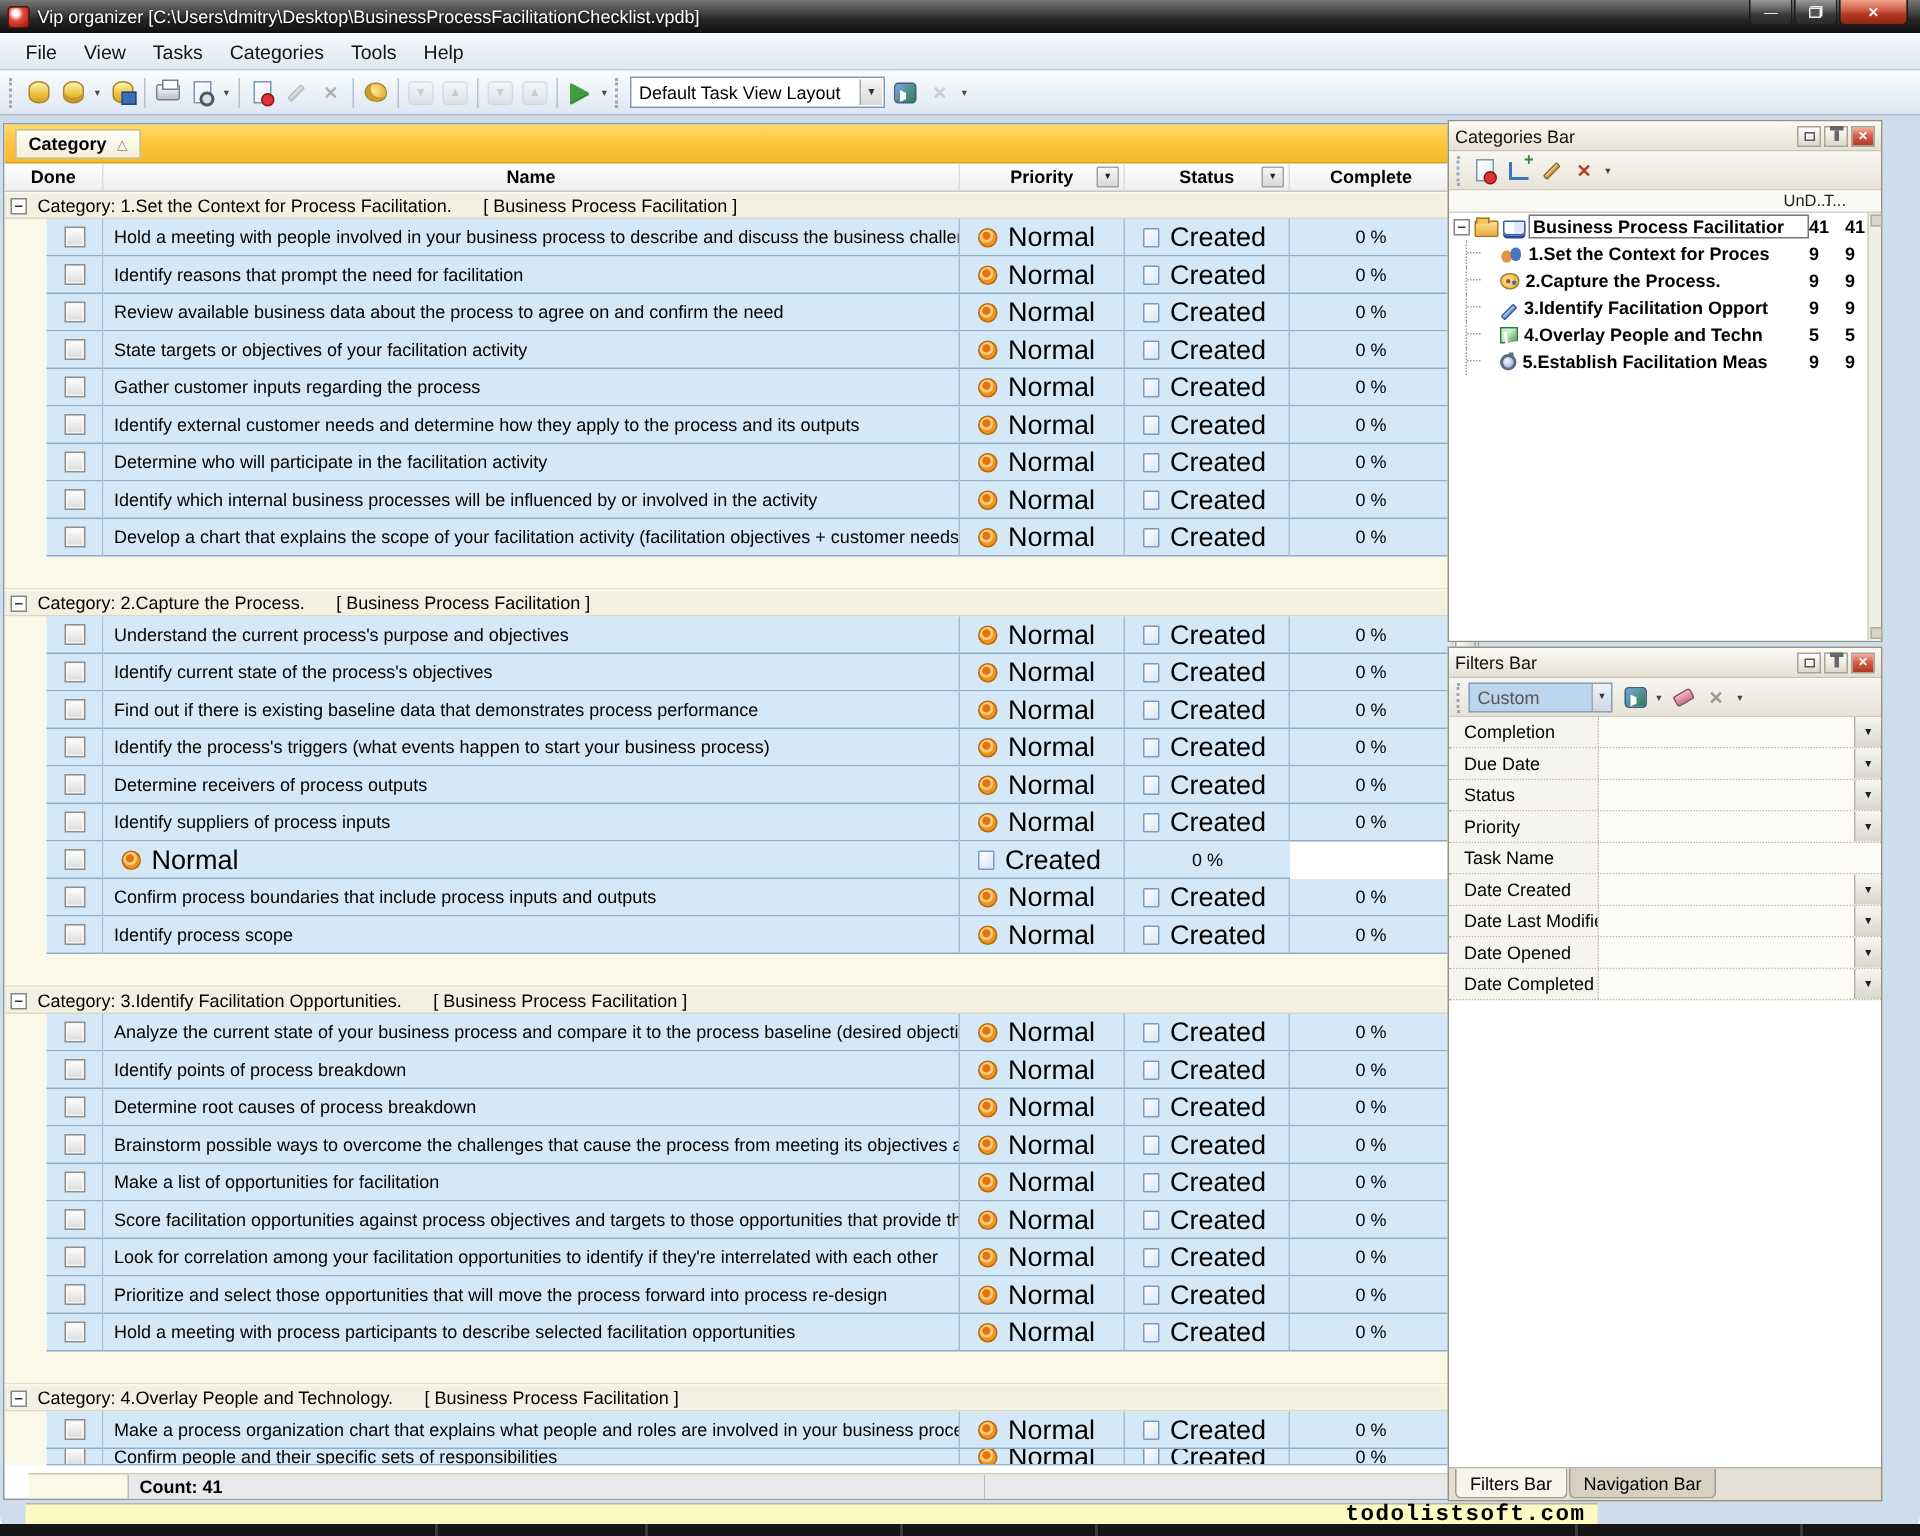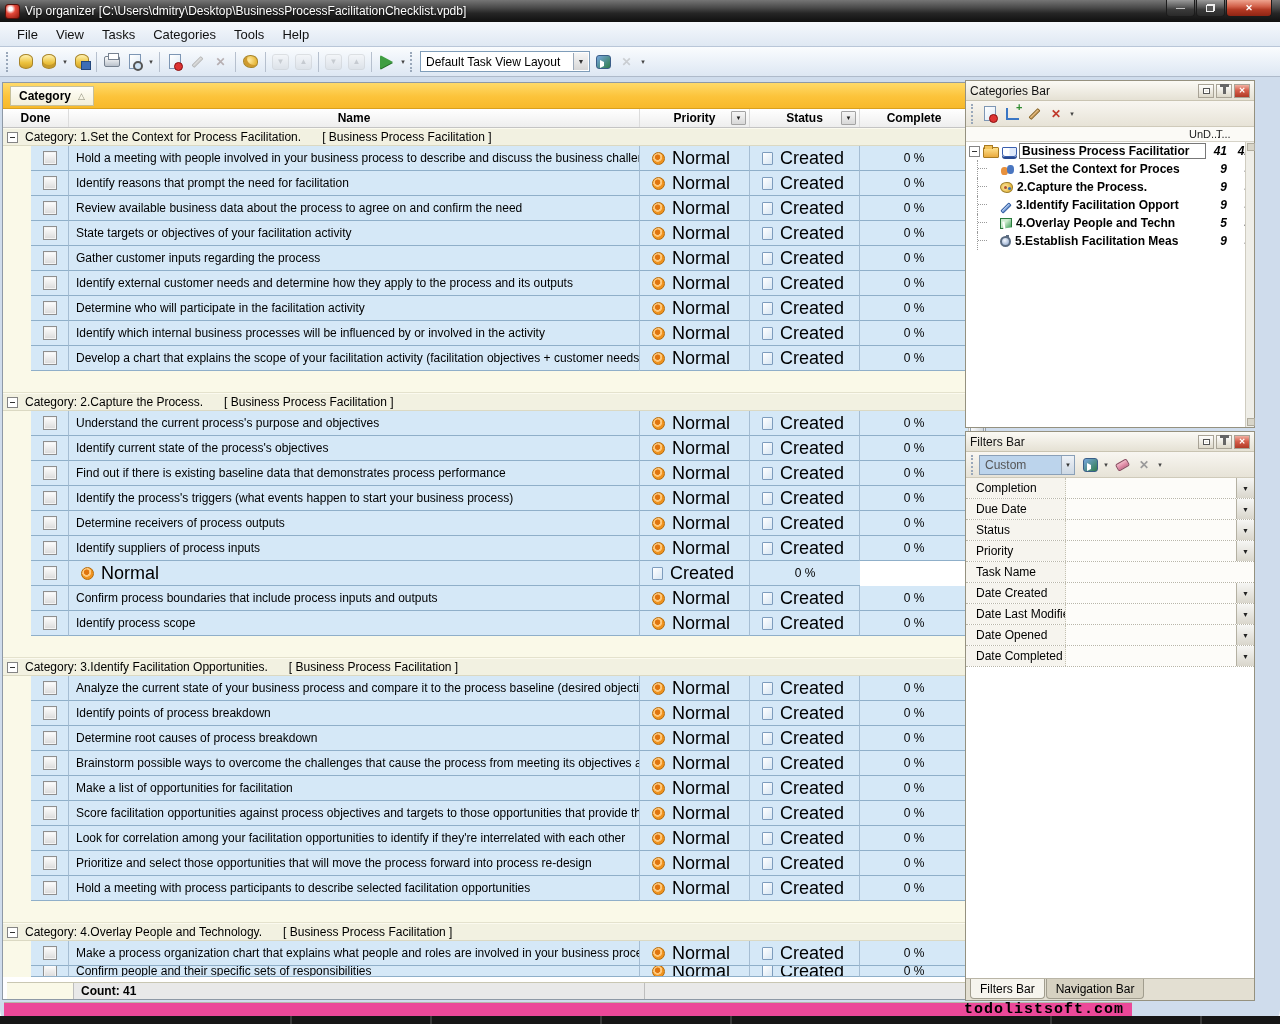--- a/index.html
+++ b/index.html
@@ -88,21 +88,21 @@
   .c-comp { border-right:none; justify-content:center; font-size:12px; }
   .c-done { justify-content:center; }
   .checkbox { width:14px; height:14px; background:linear-gradient(#ffffff,#dadada); border:1px solid #8f8f8f; box-shadow:inset 0 0 0 1px #f4f4f4; }
   .c-name { font-size:12px; padding-left:7px; white-space:nowrap; }
   .c-prio,.c-status { gap:7px; padding-left:12px; font-size:18px; }
   .prio-ball { width:13px; height:13px; border-radius:50%; flex:none;
     background:radial-gradient(circle at 42% 38%, #e0750f 0 26%, #ffc97d 32% 46%, #ef9320 52% 100%);
     border:1px solid #b86a05; }
   .page-ico { width:11px; height:13px; background:linear-gradient(135deg,#ffffff,#d7e6f3); border:1px solid #7d9cbd; border-radius:1px; flex:none; }
   .spacer-row { height:22px; background:#faf9e8; border-bottom:1px solid #e4e2cd; }
-  .count-row { position:absolute; left:4px; bottom:0; width:984px; height:17px; background:#faf9e8; display:flex; border-top:1px solid #c9c7b2; }
+  .count-row { position:absolute; left:16px; bottom:0; width:984px; height:17px; background:#faf9e8; display:flex; border-top:1px solid #c9c7b2; }
   .count-cell { margin-left:66px; width:899px; background:#e9e9e9; border-left:1px solid #bdbdbd;
     display:flex; align-items:center; padding-left:7px; font-size:12px; font-weight:bold;
     background-image:linear-gradient(90deg,#e9e9e9 570px,#bdbdbd 570px,#bdbdbd 571px,#e9e9e9 571px); }
   
   .vscroll { position:absolute; right:0; top:0; width:17px; height:899px; background:linear-gradient(90deg,#f5f5f5,#e7e7e7); border-left:1px solid #c2c2c2; }
   .vs-arrow { height:17px; display:grid; place-items:center; font-size:7px; color:#4d6b8d;
     background:linear-gradient(#fdfdfd,#d8dee6); border:1px solid #aab4c0; border-radius:2px; }
   .vs-arrow.down { position:absolute; bottom:0; left:0; right:0; }
   .vs-thumb { position:absolute; left:1px; right:1px; top:18px; height:770px; border:1px solid #93a0ae; border-radius:2px;
     background:linear-gradient(90deg,#fafbfc,#cfd6de); }
@@ -134,21 +134,21 @@
   
   .tree-colhdr { height:15px; background:#fbfaf6; border-bottom:1px solid #d6d3c8; display:flex; align-items:center;
     justify-content:flex-end; font-size:11px; color:#222; padding-right:11px; }
   .tree-colhdr span { width:27px; text-align:left; }
   .tree-body { position:relative; height:285px; background:#fff; }
   .tree-row { height:18px; display:flex; align-items:center; font-size:12px; font-weight:bold; padding-left:3px; }
   .tree-indent { width:20px; height:100%; border-left:1px dotted #9a9a9a; margin-left:8px; position:relative; flex:none; }
   .tree-indent::after { content:''; position:absolute; top:8px; left:0; width:9px; border-top:1px dotted #9a9a9a; }
   .tree-label { white-space:nowrap; overflow:hidden; flex:1; margin-left:4px; }
   .tree-row.root .tree-label { border:1px solid #777; padding:0 2px; margin-left:2px; }
-  .tnum { width:24px; text-align:right; flex:none; padding-right:3px;font-style:italic; }
+  .tnum { width:24px; flex:none; padding-right:3px; }
   .tico { width:15px; height:13px; position:relative; flex:none; margin-left:3px; }
   .tico-folder { width:16px; height:11px; background:linear-gradient(#ffe18c,#e9aa3e); border:1px solid #a87a20; border-radius:1px; margin-top:2px; }
   .tico-folder::before { content:''; position:absolute; left:0; top:-3px; width:7px; height:3px; background:#f3c35a; border:1px solid #a87a20; border-bottom:none; }
   .tico-book { width:15px; height:10px; margin-top:2px; background:linear-gradient(90deg,#ffffff 47%,#dfe9fa 53%); border:1px solid #3a5fae; border-radius:1px 1px 3px 3px; box-shadow:0 2px 0 #2a4a90; }
   .tico-people::before { content:''; position:absolute; left:1px; top:4px; width:7px; height:8px; border-radius:45%; background:#e8913d; }
   .tico-people::after { content:''; position:absolute; left:7px; top:2px; width:7px; height:9px; border-radius:45%; background:#4a76c0; }
   .tico-palette { width:13px; height:11px; margin-top:1px; border-radius:50% 45% 50% 55%; background:radial-gradient(circle at 40% 45%, #ffeaa8, #e2b33a 75%); border:1px solid #a0802a; }
   .tico-palette::after { content:''; position:absolute; left:3px; top:3px; width:3px; height:3px; border-radius:50%; background:#b05030; box-shadow:4px 1px 0 #3a70b0; }
   .tico-dart { width:12px; height:4px; background:linear-gradient(#cfe0f8,#4a7fd0); border:1px solid #2e5aa0; transform:rotate(-45deg); margin-top:5px; border-radius:1px; }
   .tico-chart { width:12px; height:11px; margin-top:1px; background:linear-gradient(135deg,#cdeccf 40%,#3f9e57); border:1px solid #2a7a3c; }
@@ -167,21 +167,21 @@
   .fvalue { flex:1; background:#fdfcf9; }
   .fdd { width:18px; background:linear-gradient(#f6f6f4,#d9d6cc); border-left:1px solid #b4b0a2; display:grid; place-items:center; font-size:7px; color:#222; }
   .filters-filler { height:297px; background:#fff; }
   .panel-tabs { position:absolute; left:0; right:0; bottom:0; height:22px; background:#e3dfd2; border-top:1px solid #b9b5a6;
     display:flex; align-items:flex-start; padding-left:4px; }
   .ptab { height:20px; padding:3px 9px 0; font-size:12px; border:1px solid #a19d8e; border-top:none;
     border-radius:0 0 4px 4px; background:#d6d1c1; margin-right:1px; }
   .ptab.active { background:#f6f4ed; font-weight:normal; }
 
   
-  .statusstrip { position:absolute; left:4px; top:1002px; width:1128px; height:14px; background:#ec4899; border-top:1px solid #b8b4a8;
+  .statusstrip { position:absolute; left:17px; top:1002px; width:1048px; height:14px; background:#fef9c3; border-top:1px solid #b8b4a8;
     display:flex; align-items:center; justify-content:flex-end; padding-right:8px; }
   .brand { font-family:"Liberation Mono",monospace; font-weight:bold; font-size:15px; color:#000; letter-spacing:1px; }
   .taskbar { position:absolute; left:0; top:1016px; width:1280px; height:8px; background:#161616;
     background-image:linear-gradient(90deg,transparent 290px,#3a3a3a 290px,#3a3a3a 292px,transparent 292px,transparent 430px,#3a3a3a 430px,#3a3a3a 432px,transparent 432px,transparent 600px,#3a3a3a 600px,#3a3a3a 602px,transparent 602px,transparent 730px,#3a3a3a 730px,#3a3a3a 732px,transparent 732px,transparent 1050px,#3a3a3a 1050px,#3a3a3a 1052px,transparent 1052px,transparent 1200px,#3a3a3a 1200px,#3a3a3a 1202px,transparent 1202px); }
 </style>
 </head>
 <body>
 
 <div class="app">
 

